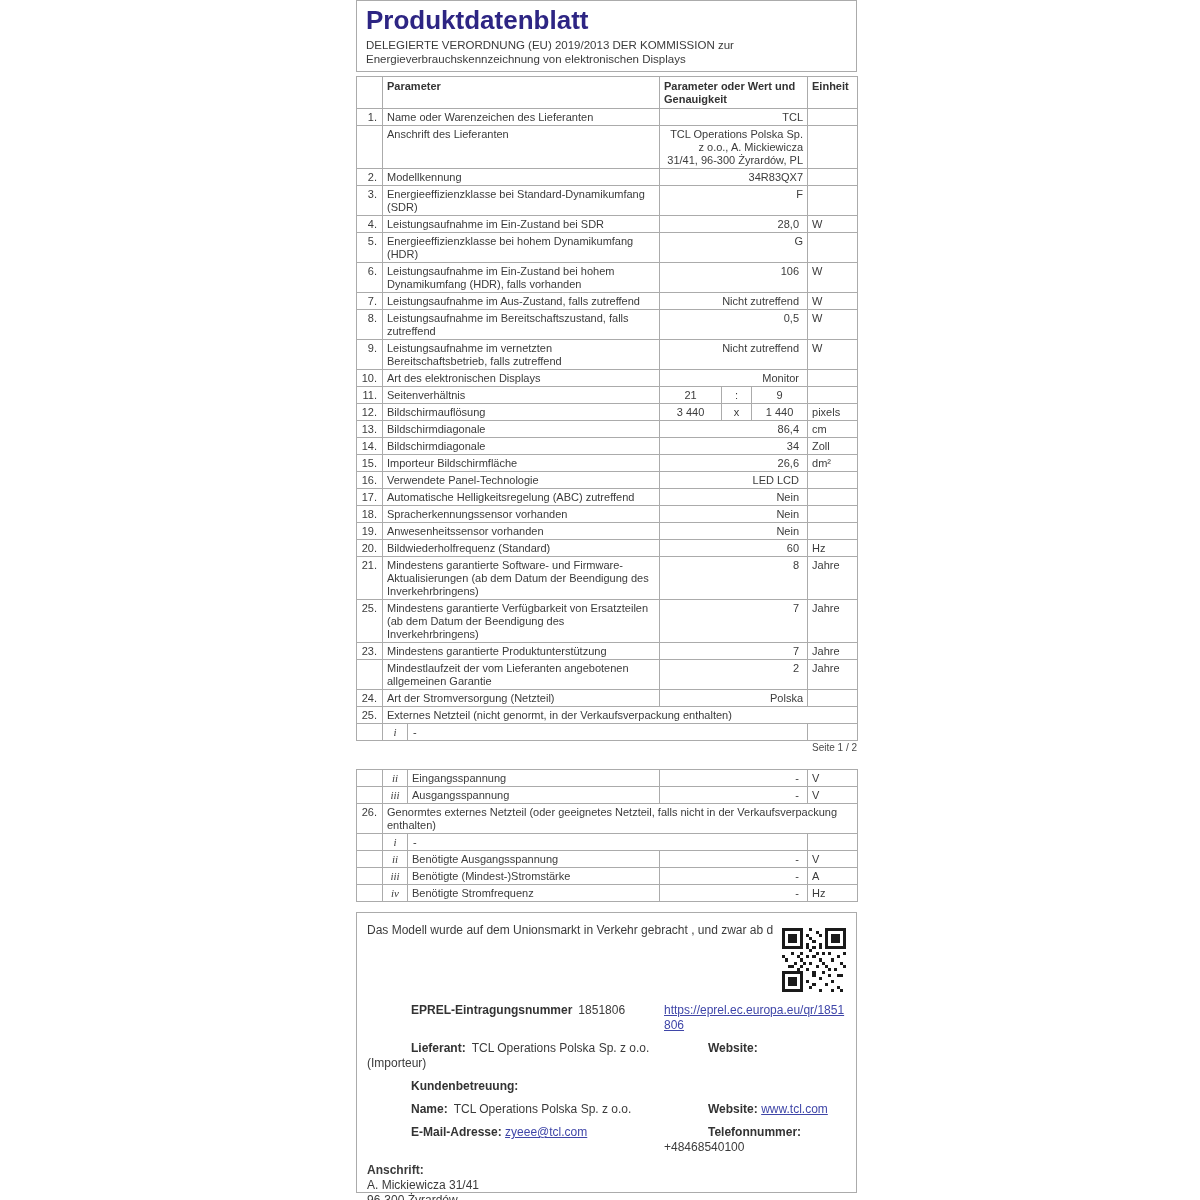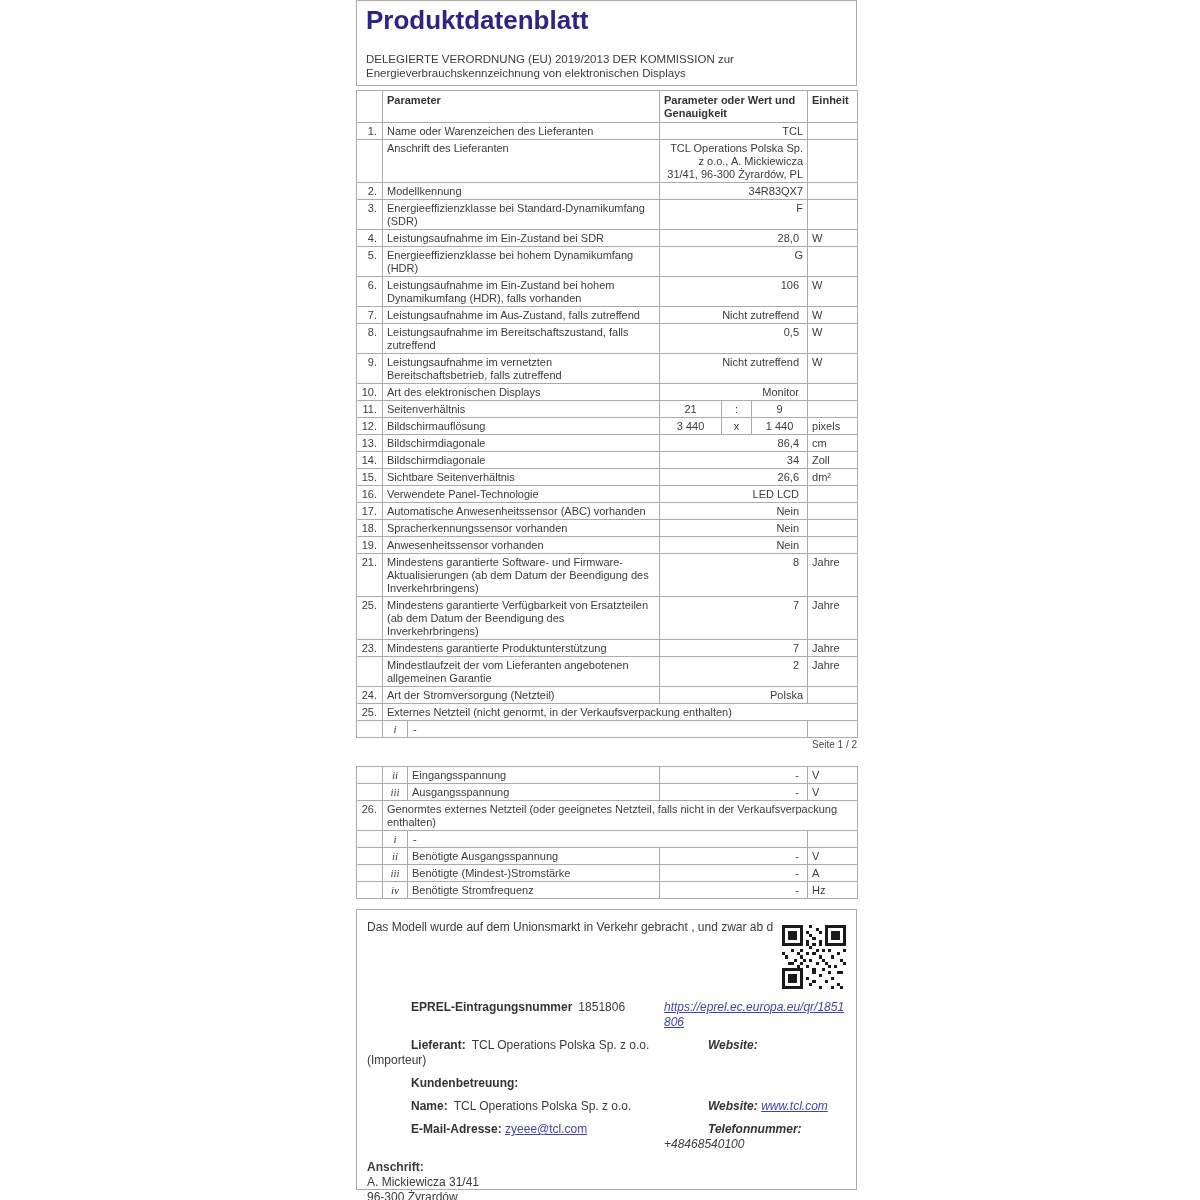--- a/index.html
+++ b/index.html
@@ -2,21 +2,21 @@
 <html><head>
 <meta charset="utf-8">
 <style>
   * { margin:0; padding:0; box-sizing:border-box; }
   html,body { width:1200px; height:1200px; background:#ffffff; overflow:hidden; }
   body { font-family:"Liberation Sans", sans-serif; color:#3b3b3b; position:relative; }
   .doc { position:absolute; left:356px; top:0; width:501px; }
 
   .title-box { border:1px solid #ababab; padding:5px 10px 5px 9px; background:#fff; }
   .title-box h1 { color:#2d2583; font-size:26px; line-height:29px; font-weight:bold; }
-  .subtitle { font-size:11.5px; line-height:14px; margin-top:17px; color:#3b3b3b; }
+  .subtitle { font-size:11.5px; line-height:14px; margin-top:3px; color:#3b3b3b; }
 
   table { border-collapse:collapse; table-layout:fixed; width:501px; margin-top:4px; }
   td, th { border:1px solid #ababab; font-size:11px; line-height:13px; padding:1.5px 4px;
            vertical-align:top; text-align:left; word-wrap:break-word; }
   th { font-weight:bold; padding:2.5px 4px; color:#333; }
   .c-num   { text-align:right; padding-right:5px; }
   .c-val.r { text-align:right; padding-right:8px; }
   .c-val.l { text-align:right; padding-left:5px; }
   .c-vt    { text-align:center; }
   .c-roman { font-style:italic; text-align:center; font-family:"Liberation Serif", serif; }
@@ -26,21 +26,21 @@
   table.pg2 { margin-top:16px; }
 
   .footer-box { border:1px solid #ababab; margin-top:10px; width:501px; height:281px;
                 padding:10px 10px 8px 10px; position:relative; font-size:12px; line-height:15px; }
   .intro { white-space:nowrap; overflow:hidden; width:480px; margin-bottom:65px; }
   .qr-wrap { position:absolute; top:12px; right:1px; width:82px; height:70px; background:#fff;
              display:flex; align-items:center; justify-content:center; }
   .qr-wrap svg { width:66px; height:64px; shape-rendering:crispEdges; }
   .f-row { display:flex; margin-bottom:8px; }
   .f-left { width:297px; flex:none; }
-  .f-right { flex:1;font-style:italic; }
+  .f-right { flex:1; }
   .f-row b { color:#333;padding-left:44px; }
   .lbl-gap { margin-left:6px; }
   a.link { color:#3f46a8; text-decoration:underline; cursor:pointer; word-break:break-all; }
   .eprel-link { display:inline-block; max-width:195px; }
   .addr { line-height:15px; }
 </style>
 </head>
 <body>
 
 <div class="doc">
@@ -159,47 +159,53 @@
       <td>cm</td>
     </tr>
     <tr>
       <td class="c-num">14.</td>
       <td colspan="2">Bildschirmdiagonale</td>
       <td colspan="3" class="c-val r">34</td>
       <td>Zoll</td>
     </tr>
     <tr>
       <td class="c-num">15.</td>
-      <td colspan="2">Sichtbare Seitenverhältnis</td>
+      <td colspan="2">Importeur Bildschirmfläche</td>
       <td colspan="3" class="c-val r">26,6</td>
       <td>dm²</td>
     </tr>
     <tr>
       <td class="c-num">16.</td>
       <td colspan="2">Verwendete Panel-Technologie</td>
       <td colspan="3" class="c-val r">LED LCD</td>
       <td></td>
     </tr>
     <tr>
       <td class="c-num">17.</td>
-      <td colspan="2">Automatische Anwesenheitssensor (ABC) vorhanden</td>
+      <td colspan="2">Automatische Helligkeitsregelung (ABC) zutreffend</td>
       <td colspan="3" class="c-val r">Nein</td>
       <td></td>
     </tr>
     <tr>
       <td class="c-num">18.</td>
       <td colspan="2">Spracherkennungssensor vorhanden</td>
       <td colspan="3" class="c-val r">Nein</td>
       <td></td>
     </tr>
     <tr>
       <td class="c-num">19.</td>
       <td colspan="2">Anwesenheitssensor vorhanden</td>
       <td colspan="3" class="c-val r">Nein</td>
       <td></td>
+    </tr>
+    <tr>
+      <td class="c-num">20.</td>
+      <td colspan="2">Bildwiederholfrequenz (Standard)</td>
+      <td colspan="3" class="c-val r">60</td>
+      <td>Hz</td>
     </tr>
     <tr>
       <td class="c-num">21.</td>
       <td colspan="2">Mindestens garantierte Software- und Firmware-Aktualisierungen (ab dem Datum der Beendigung des Inverkehrbringens)</td>
       <td colspan="3" class="c-val r">8</td>
       <td>Jahre</td>
     </tr>
     <tr>
       <td class="c-num">25.</td>
       <td colspan="2">Mindestens garantierte Verfügbarkeit von Ersatzteilen (ab dem Datum der Beendigung des Inverkehrbringens)</td>

